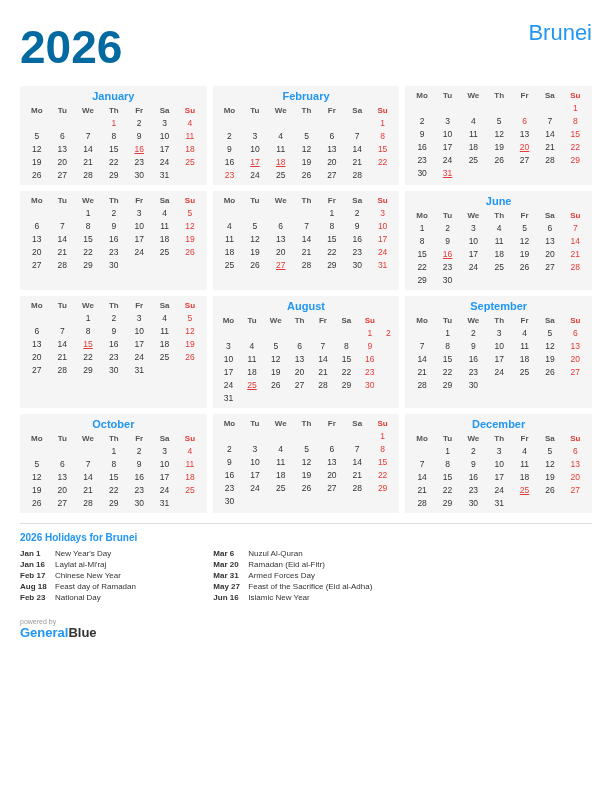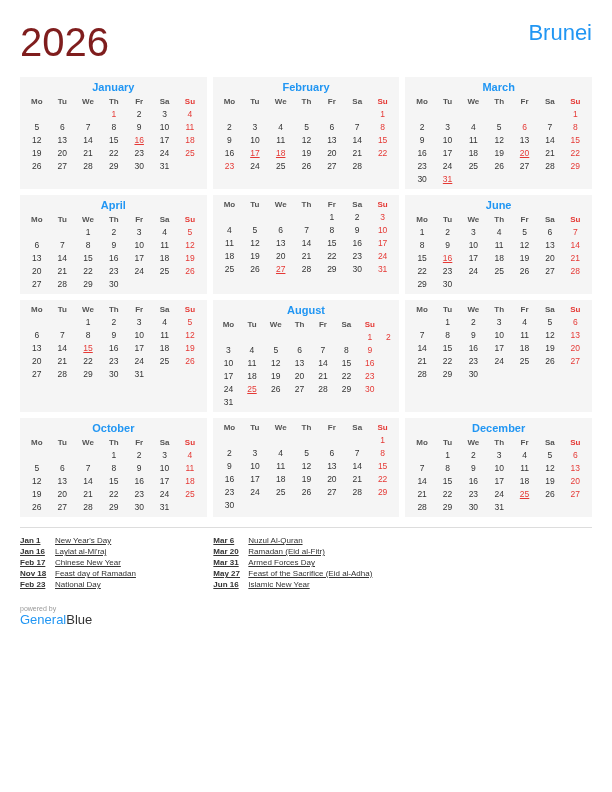--- a/index.html
+++ b/index.html
@@ -11,23 +11,23 @@
       padding: 20px;
       color: #333;
     }
     .header {
       display: flex;
       justify-content: space-between;
       align-items: flex-start;
       margin-bottom: 12px;
     }
     .year {
-      font-size: 40px;
-      font-weight: normal;
-      color: #7f1d1d;
+      font-size: 46px;
+      font-weight: bold;
+      color: #0369a1;
     }
     .country {
       font-size: 22px;
       color: #2196F3;
       font-weight: normal;
     }
     .calendar-grid {
       display: grid;
       grid-template-columns: 1fr 1fr 1fr;
       gap: 6px;
@@ -75,21 +75,20 @@
     .holidays-columns {
       display: grid;
       grid-template-columns: 1fr 1fr 1fr;
       gap: 2px 8px;
     }
     .holiday-item {
       display: flex;
       gap: 5px;
       font-size: 8px;
       margin-bottom: 2px;
-      text-decoration: underline;
     }
     .holiday-date {
       color: #333;
       font-weight: bold;
       white-space: nowrap;
       min-width: 30px;
     }
     .holiday-name {
       color: #333;
     }
@@ -98,21 +97,21 @@
       display: flex;
       align-items: center;
       gap: 4px;
     }
     .powered-by {
       font-size: 7px;
       color: #999;
     }
     .general-blue {
       font-size: 13px;
-      font-weight: normal;
+      font-weight: bold;
       color: #333;
     }
     .general-blue span {
       color: #2196F3;
     }
   </style>
 </head>
 <body>
 
 <div class="header">
@@ -241,21 +240,20 @@
             <td>25</td>
             <td>26</td>
             <td>27</td>
             <td>28</td>
             <td></td>
           </tr>
         </tbody>
       </table>
     </div>
     <div class="month-block">
-      <div class="month-title">March</div>
       <table class="month-table">
         <thead>
           <tr>
             <th>Mo</th>
             <th>Tu</th>
             <th>We</th>
             <th>Th</th>
             <th>Fr</th>
             <th>Sa</th>
             <th style="color: rgb(229, 57, 53);">Su</th>
@@ -313,21 +311,20 @@
             <td></td>
             <td></td>
             <td></td>
             <td></td>
             <td></td>
           </tr>
         </tbody>
       </table>
     </div>
     <div class="month-block">
-      <div class="month-title">April</div>
       <table class="month-table">
         <thead>
           <tr>
             <th>Mo</th>
             <th>Tu</th>
             <th>We</th>
             <th>Th</th>
             <th>Fr</th>
             <th>Sa</th>
             <th style="color: rgb(229, 57, 53);">Su</th>
@@ -636,20 +633,21 @@
             <td></td>
             <td></td>
             <td></td>
             <td></td>
             <td></td>
           </tr>
         </tbody>
       </table>
     </div>
     <div class="month-block">
+      <div class="month-title">September</div>
       <table class="month-table">
         <thead>
           <tr>
             <th>Mo</th>
             <th>Tu</th>
             <th>We</th>
             <th>Th</th>
             <th>Fr</th>
             <th>Sa</th>
             <th style="color: rgb(229, 57, 53);">Su</th>
@@ -897,36 +895,37 @@
             <td></td>
             <td></td>
             <td></td>
           </tr>
         </tbody>
       </table>
     </div>
   </div>
 
 <div class="holidays-section">
+  <div class="holidays-title">2026 Holidays for Brunei</div>
   <div class="holidays-columns" id="holidays-columns">
       <div>
         <div class="holiday-item">
           <span class="holiday-date">Jan 1</span>
           <span class="holiday-name">New Year's Day</span>
         </div>
         <div class="holiday-item">
           <span class="holiday-date">Jan 16</span>
           <span class="holiday-name">Laylat al-Mi'raj</span>
         </div>
         <div class="holiday-item">
           <span class="holiday-date">Feb 17</span>
           <span class="holiday-name">Chinese New Year</span>
         </div>
         <div class="holiday-item">
-          <span class="holiday-date">Nov 18</span>
+          <span class="holiday-date">Aug 18</span>
           <span class="holiday-name">Feast day of Ramadan</span>
         </div>
         <div class="holiday-item">
           <span class="holiday-date">Feb 23</span>
           <span class="holiday-name">National Day</span>
         </div>
       </div>
       <div>
         <div class="holiday-item">
           <span class="holiday-date">Mar 6</span>

